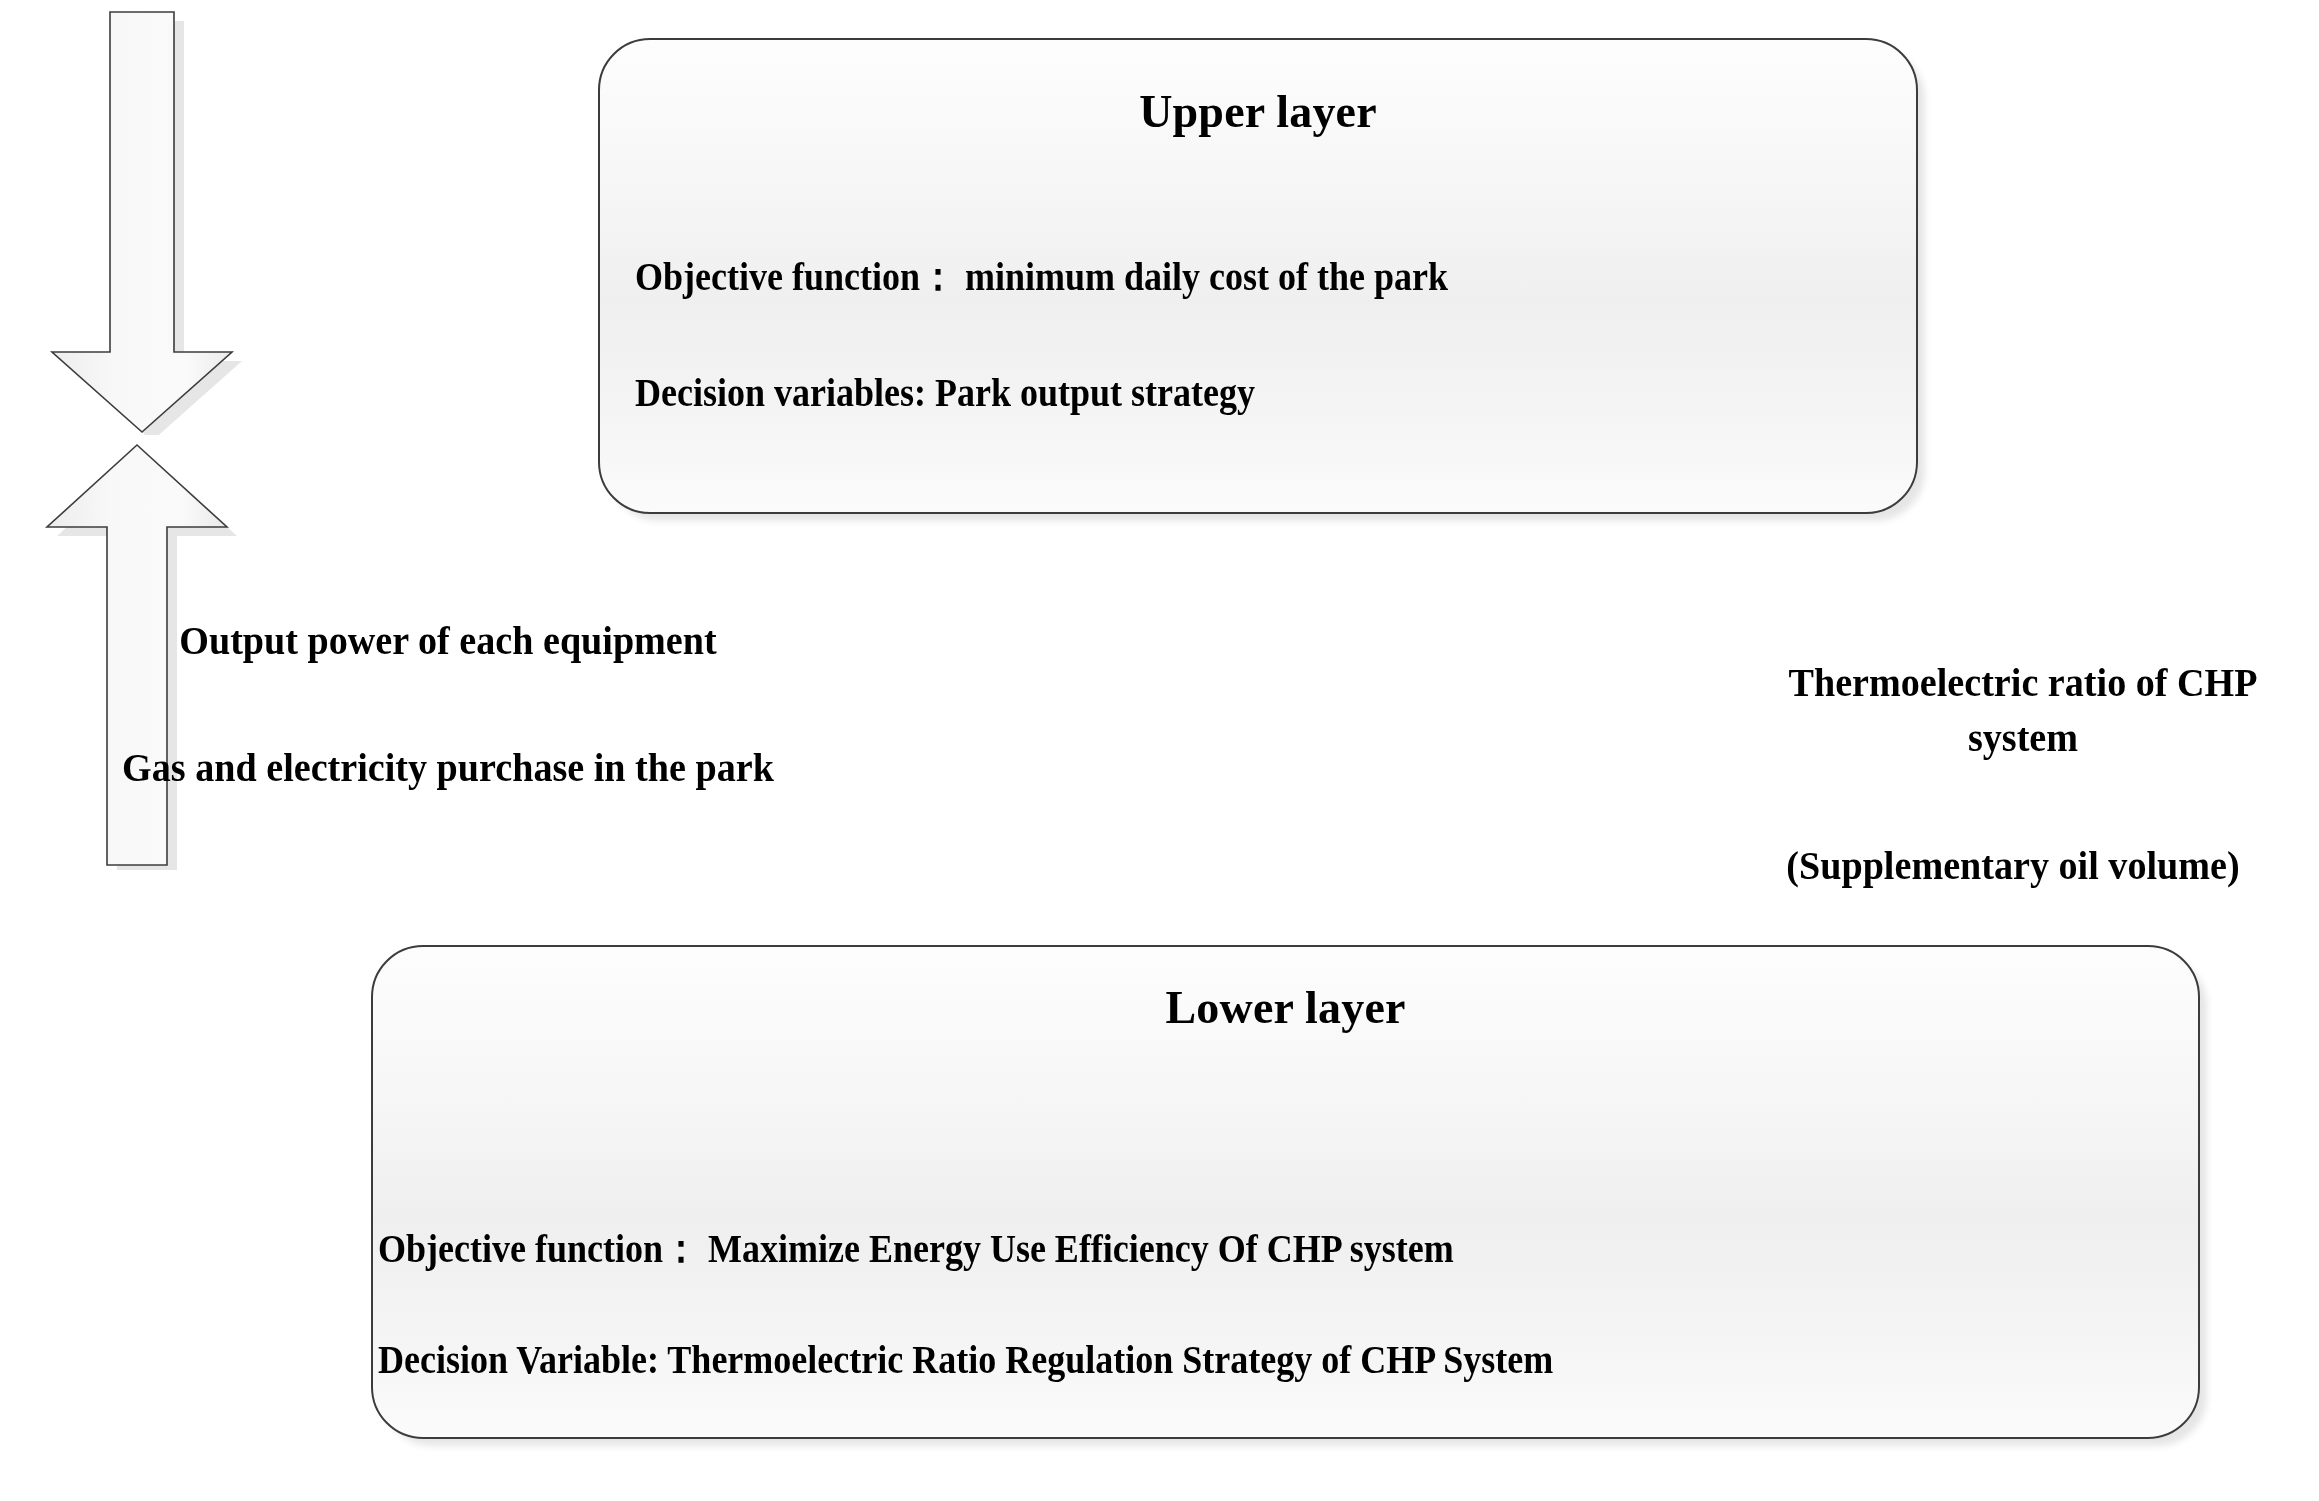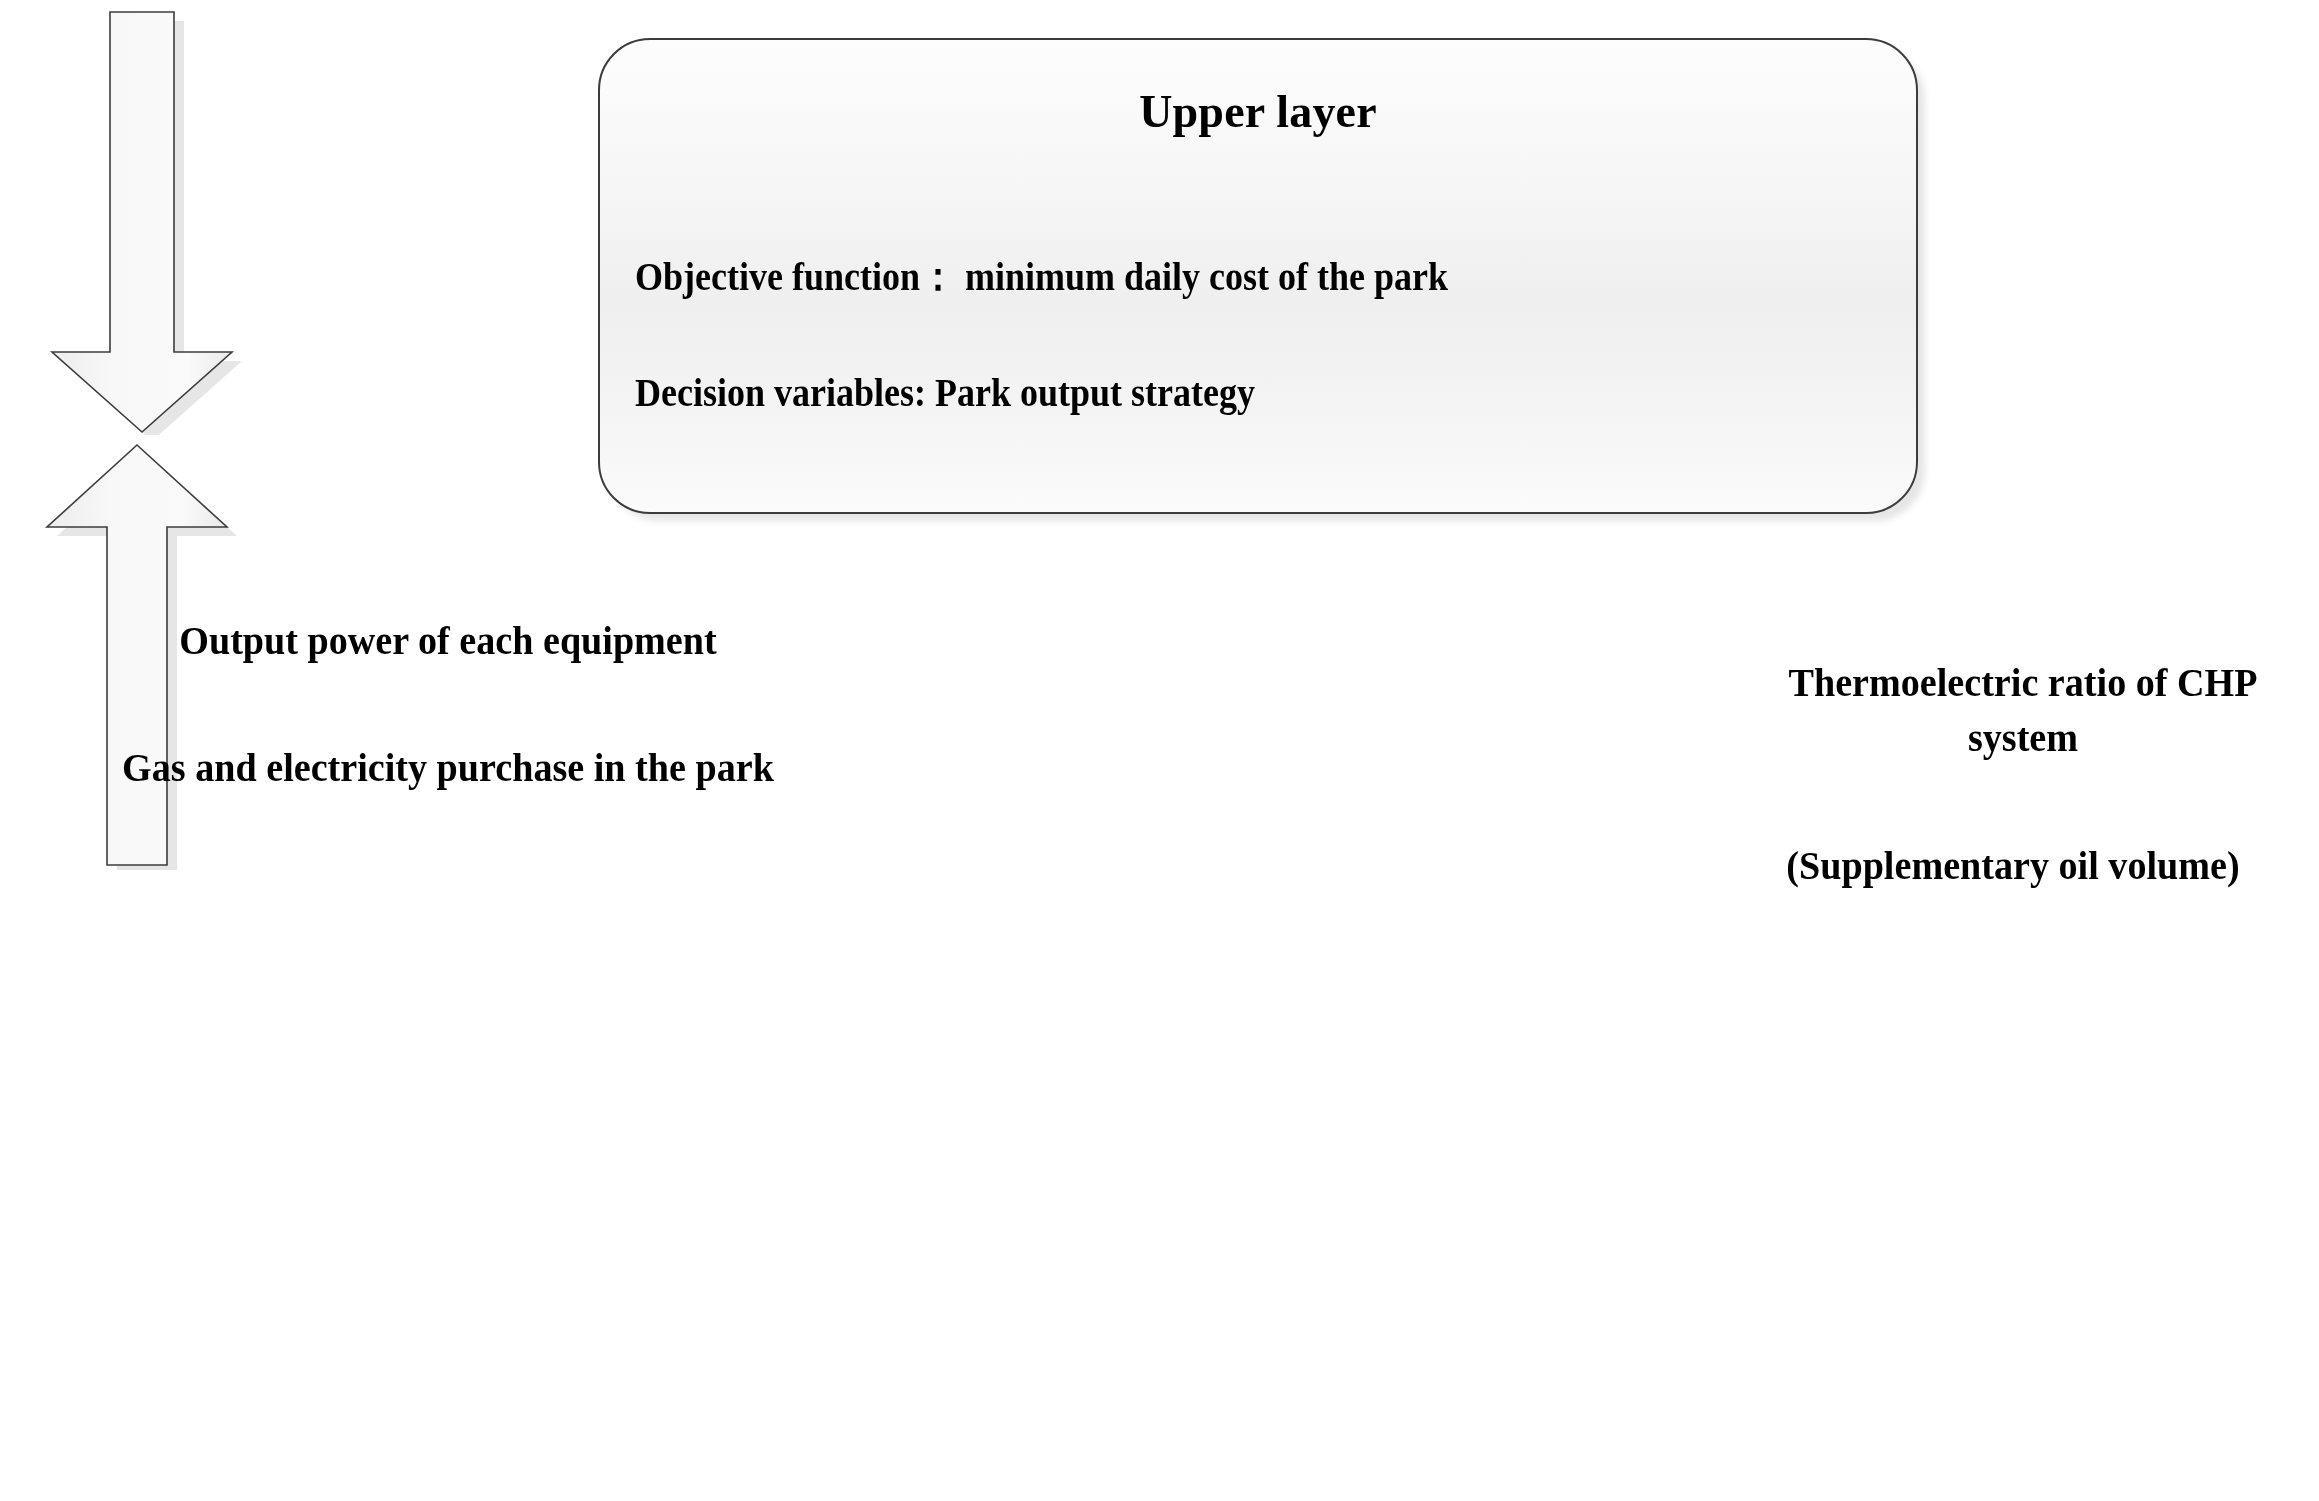--- a/index.html
+++ b/index.html
@@ -129,20 +129,25 @@
 <body>
 
 <div id="canvas">
 
   <div class="layer-box" id="upper-box">
     <div class="box-title" id="upper-title">Upper layer</div>
     <div class="box-line" id="upper-line-1">Objective function：  minimum daily cost of the park</div>
     <div class="box-line" id="upper-line-2">Decision variables:  Park output strategy</div>
   </div>
 
+  <div class="layer-box" id="lower-box">
+    <div class="box-title" id="lower-title">Lower layer</div>
+    <div class="box-line" id="lower-line-1">Objective function：  Maximize Energy Use Efficiency Of CHP system</div>
+    <div class="box-line" id="lower-line-2">Decision Variable: Thermoelectric Ratio Regulation Strategy of CHP System</div>
+  </div>
 
   <div id="down-arrow-wrap">
     <svg class="arrow-svg" width="210" height="435" viewBox="0 0 210 435">
       <defs>
         <linearGradient id="downGrad" x1="0" y1="0" x2="1" y2="0">
           <stop offset="0%" stop-color="#ededed"></stop>
           <stop offset="35%" stop-color="#f8f8f8"></stop>
           <stop offset="75%" stop-color="#fafafa"></stop>
           <stop offset="100%" stop-color="#eaeaea"></stop>
         </linearGradient>

